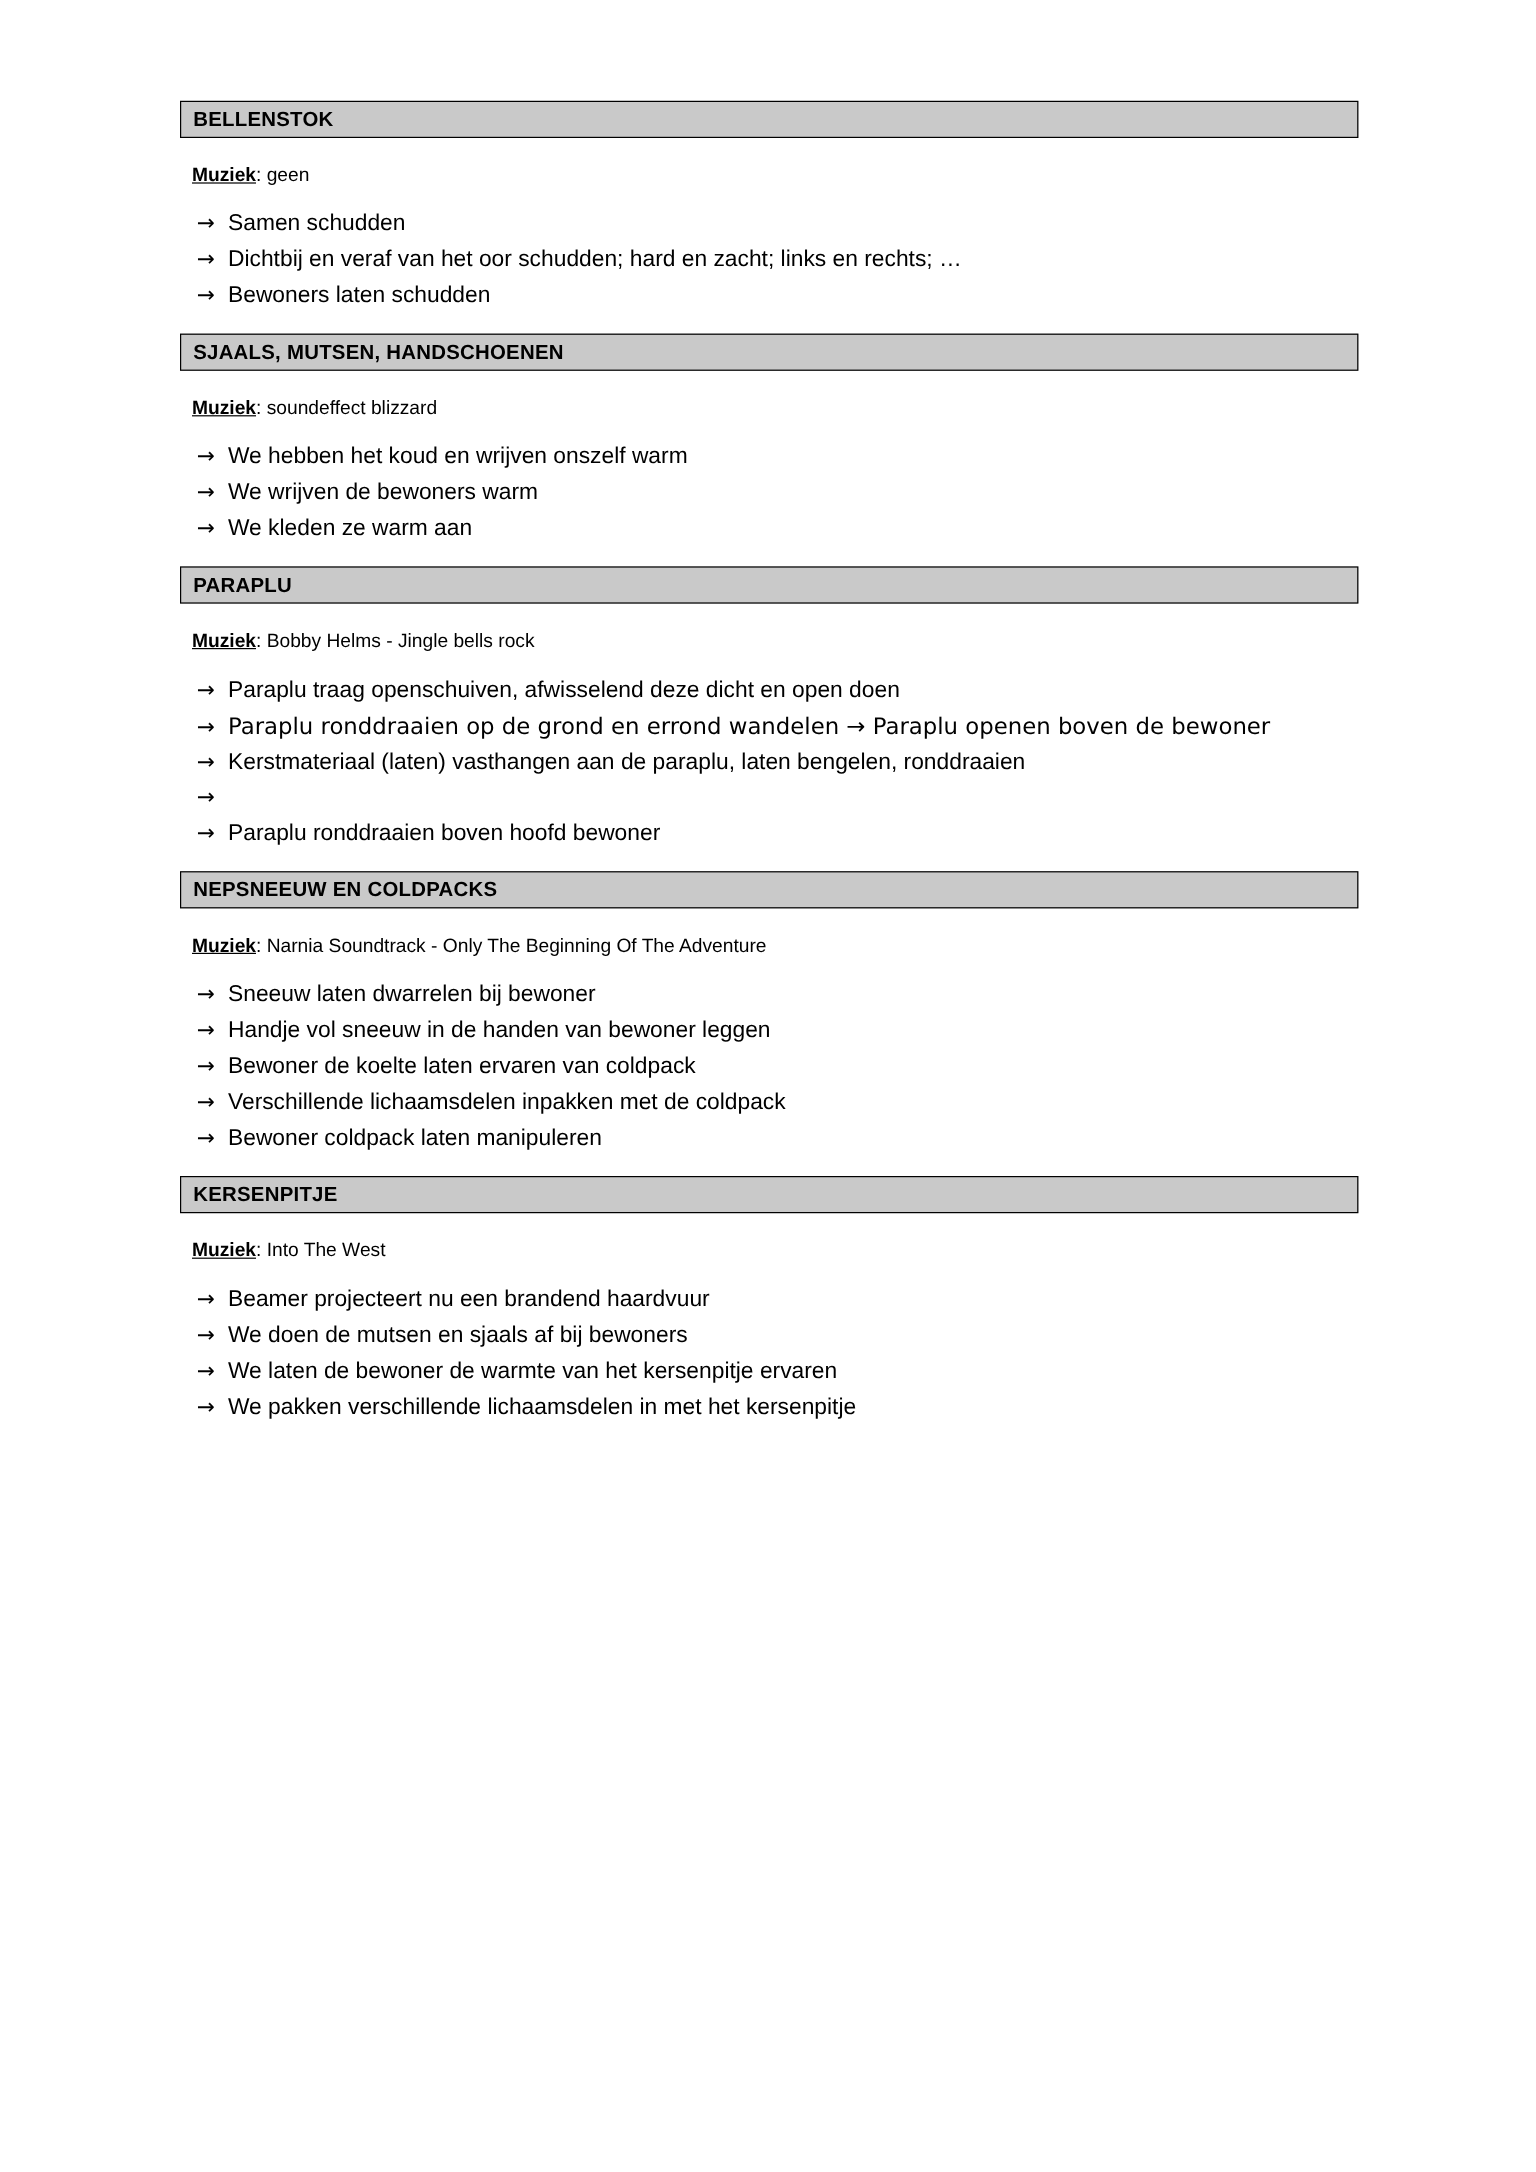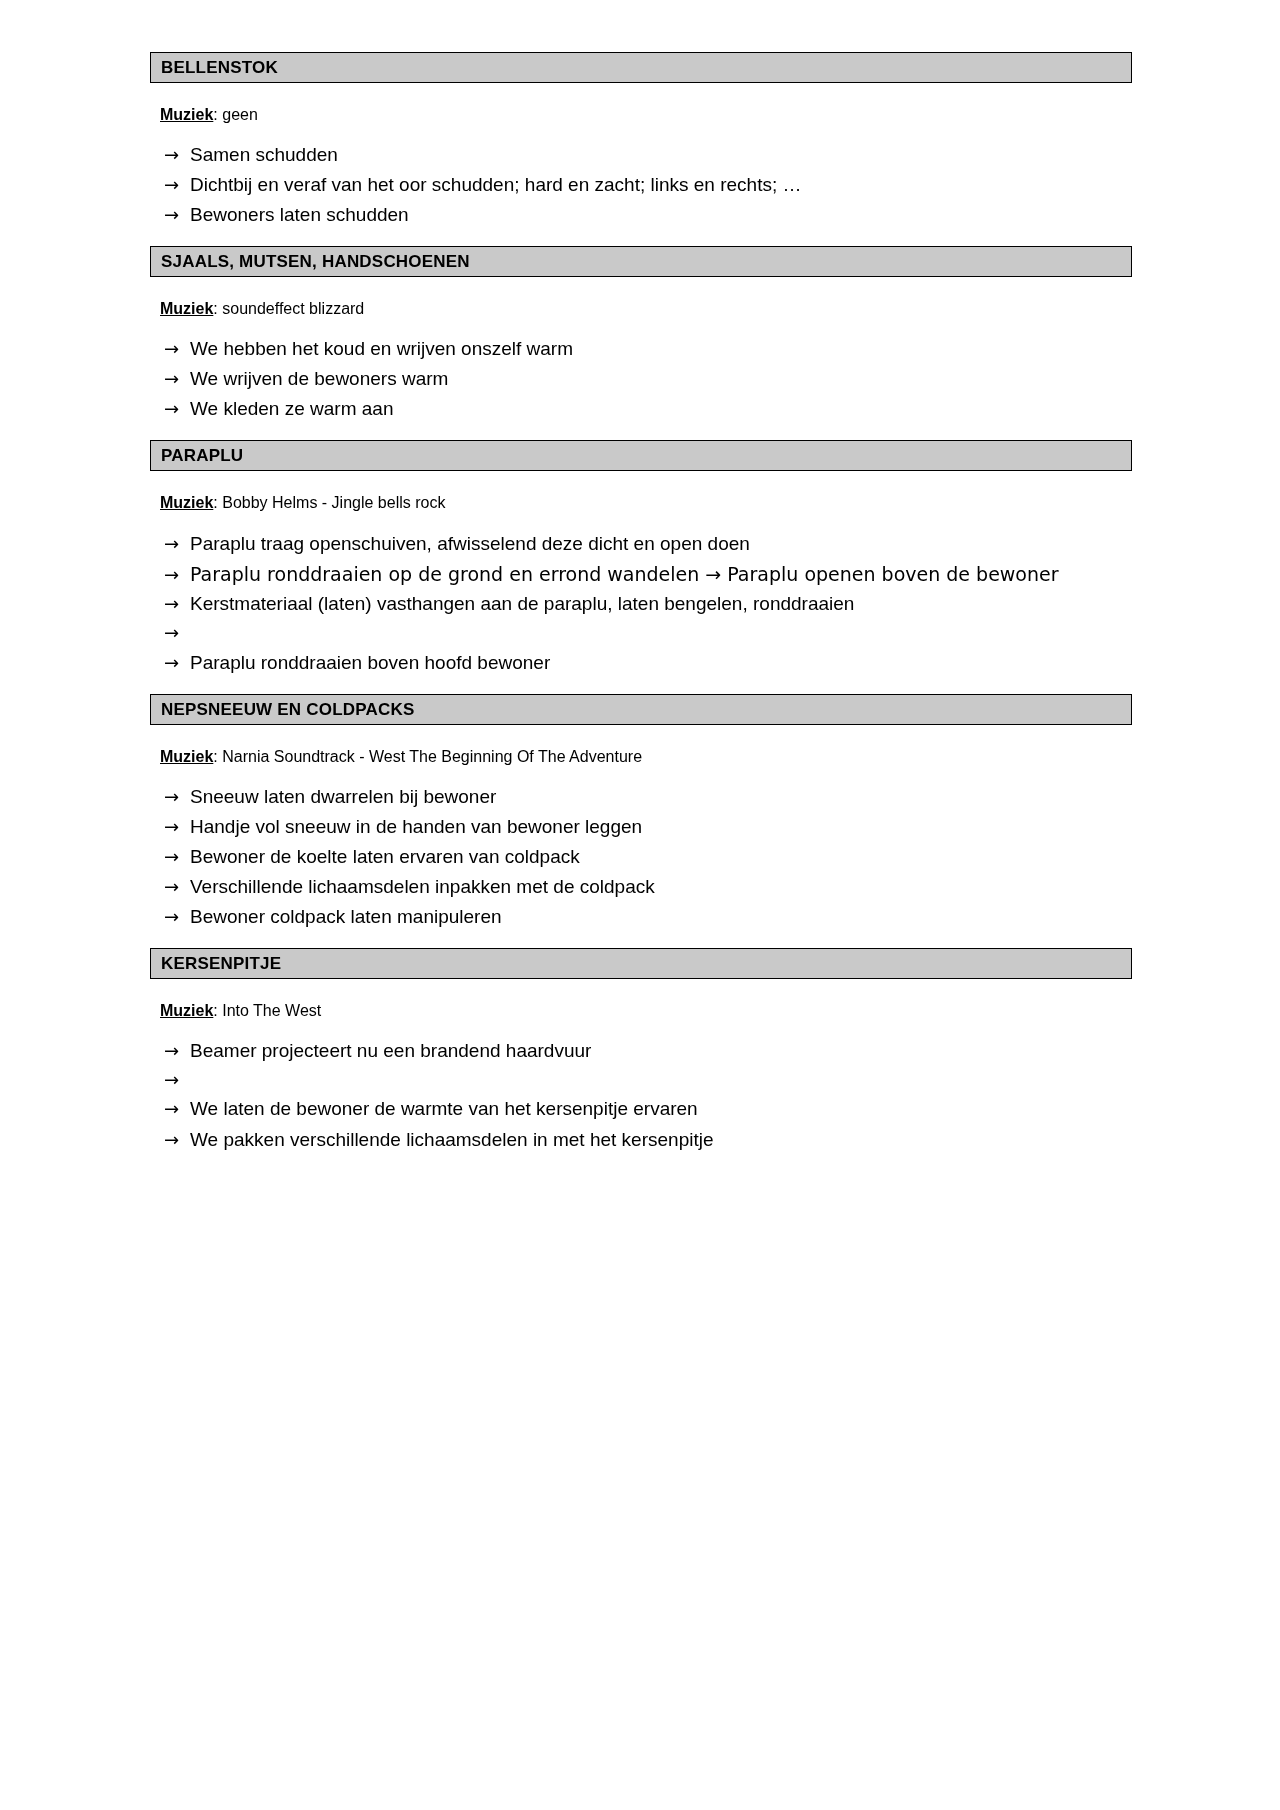--- a/index.html
+++ b/index.html
@@ -13,21 +13,21 @@
     font-family: "Liberation Sans", sans-serif;
     color: #000000;
     -webkit-font-smoothing: antialiased;
   }
   .page {
     position: relative;
     width: 1280px;
     height: 1810px;
     background: #ffffff;
     box-sizing: border-box;
-    padding: 52px 150px 0 150px;
+    padding: 84px 150px 0 150px;
   }
   .content {
     width: 982px;
   }
   .section {
     margin: 0 0 0 0;
   }
   .section-header {
     background: #c9c9c9;
     border: 1px solid #000000;
@@ -163,21 +163,21 @@
           </li>
       </ul>
       <div class="gap-after-bullets"></div>
     </div>
 
     <div class="section">
       <div class="section-header">
         <span class="title">NEPSNEEUW EN COLDPACKS</span>
       </div>
       <div class="music-line">
-        <span class="music-label">Muziek</span><span>: Narnia Soundtrack - West The Beginning Of The Adventure</span>
+        <span class="music-label">Muziek</span><span>: Narnia Soundtrack - Only The Beginning Of The Adventure</span>
       </div>
       <ul class="bullets">
         <li>
             <span class="arrow">→</span>
             <span class="bullet-text">Sneeuw laten dwarrelen bij bewoner</span>
           </li>
         <li>
             <span class="arrow">→</span>
             <span class="bullet-text">Handje vol sneeuw in de handen van bewoner leggen</span>
           </li>
@@ -204,20 +204,21 @@
       <div class="music-line">
         <span class="music-label">Muziek</span><span>: Into The West</span>
       </div>
       <ul class="bullets">
         <li>
             <span class="arrow">→</span>
             <span class="bullet-text">Beamer projecteert nu een brandend haardvuur</span>
           </li>
         <li>
             <span class="arrow">→</span>
+            <span class="bullet-text">We doen de mutsen en sjaals af bij bewoners</span>
           </li>
         <li>
             <span class="arrow">→</span>
             <span class="bullet-text">We laten de bewoner de warmte van het kersenpitje ervaren</span>
           </li>
         <li>
             <span class="arrow">→</span>
             <span class="bullet-text">We pakken verschillende lichaamsdelen in met het kersenpitje</span>
           </li>
       </ul>

